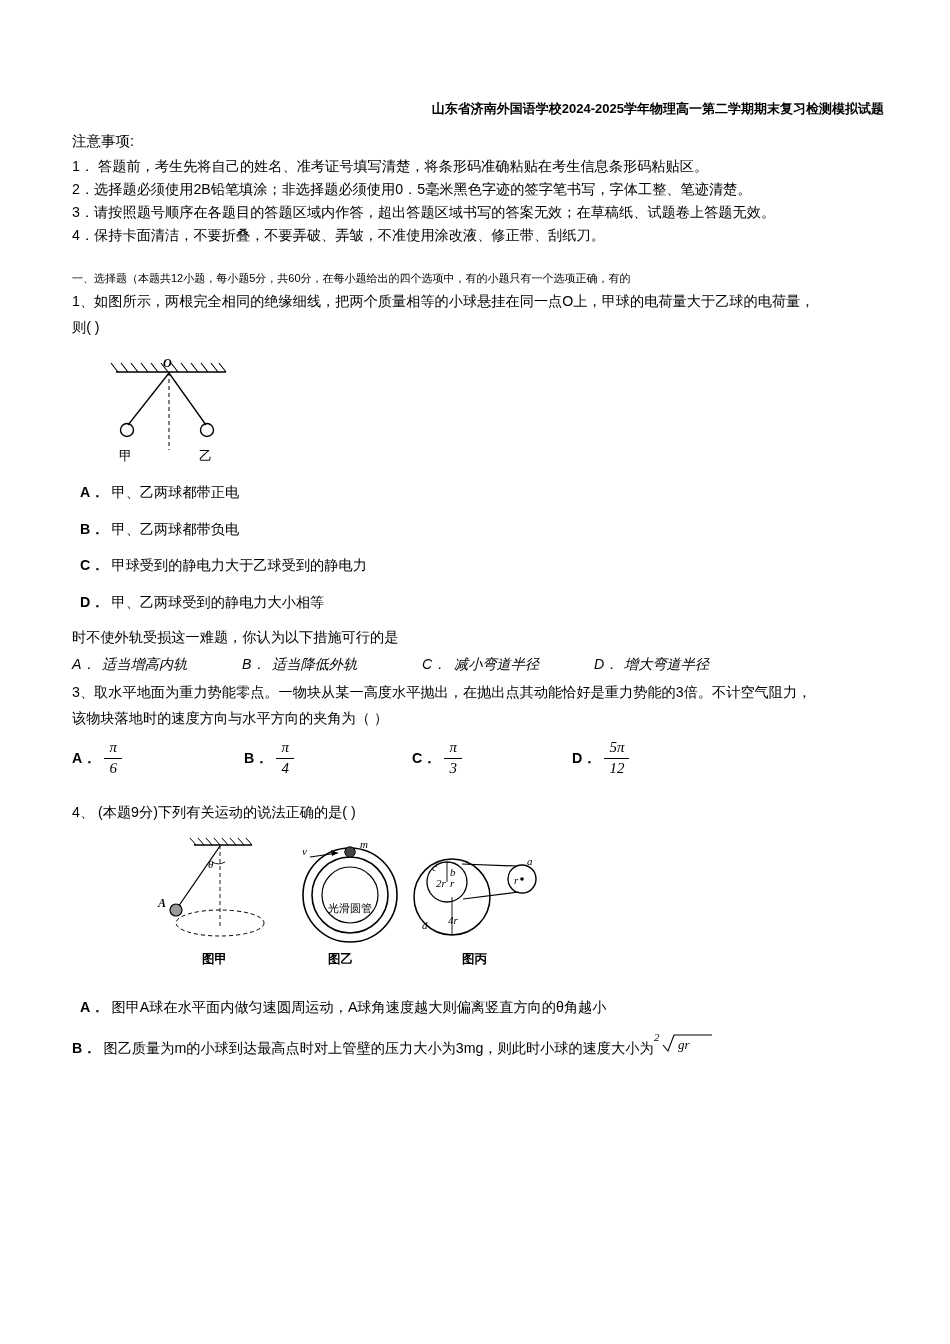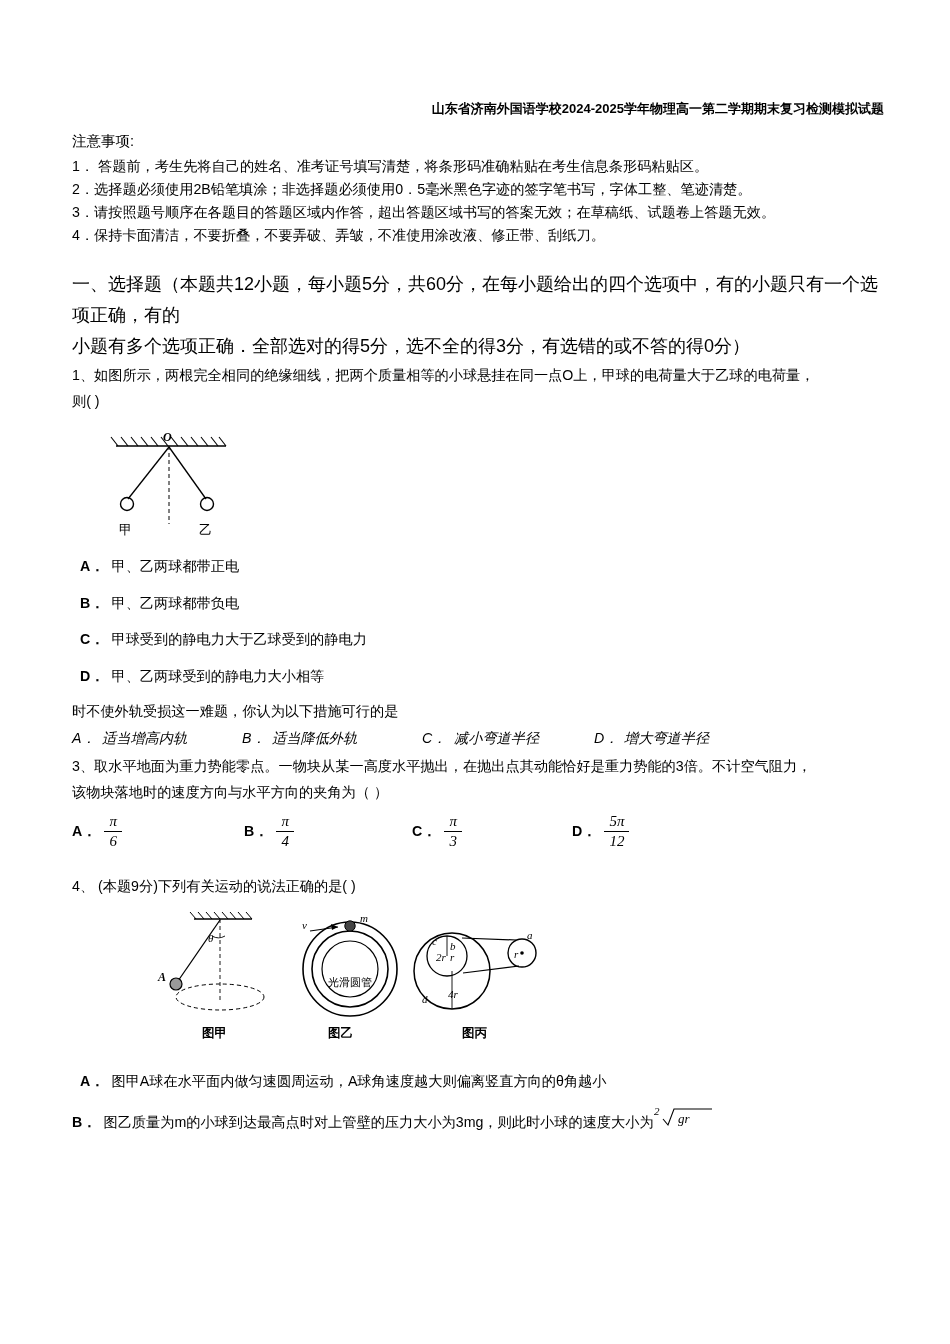--- a/index.html
+++ b/index.html
@@ -47,21 +47,21 @@
     font-family: "Liberation Sans", sans-serif;
     font-size: 14.2px;
     line-height: 1.62;
     margin: 0;
     white-space: nowrap;
   }
   .spacer-lg { height: 22px; }
 
   .sec-head {
     font-family: "Liberation Sans", sans-serif;
-    font-size: 18px;
+    font-size: 11px;
     line-height: 1.72;
     margin: 0;
   }
   .q-line {
     font-family: "Liberation Sans", sans-serif;
     font-size: 14.2px;
     line-height: 1.85;
     margin: 0;
   }
   .opt-line {
@@ -155,21 +155,20 @@
 
     <div class="notice-head">注意事项:</div>
     <div class="notice-line">1．  答题前，考生先将自己的姓名、准考证号填写清楚，将条形码准确粘贴在考生信息条形码粘贴区。</div>
     <div class="notice-line">2．选择题必须使用2B铅笔填涂；非选择题必须使用0．5毫米黑色字迹的签字笔书写，字体工整、笔迹清楚。</div>
     <div class="notice-line">3．请按照题号顺序在各题目的答题区域内作答，超出答题区域书写的答案无效；在草稿纸、试题卷上答题无效。</div>
     <div class="notice-line">4．保持卡面清洁，不要折叠，不要弄破、弄皱，不准使用涂改液、修正带、刮纸刀。</div>
 
     <div class="spacer-lg"></div>
 
     <div class="sec-head">一、选择题（本题共12小题，每小题5分，共60分，在每小题给出的四个选项中，有的小题只有一个选项正确，有的</div>
-    <div class="sec-head">小题有多个选项正确．全部选对的得5分，选不全的得3分，有选错的或不答的得0分）</div>
 
     <div class="q-line">1、如图所示，两根完全相同的绝缘细线，把两个质量相等的小球悬挂在同一点O上，甲球的电荷量大于乙球的电荷量，</div>
     <div class="q-line">则(        )</div>
 
     <div class="fig1">
       <svg width="200" height="120" viewBox="0 0 200 120">
 
         <line x1="10" y1="22" x2="120" y2="22" stroke="#000" stroke-width="1.6"></line>
 
         <g stroke="#000" stroke-width="1.1">

